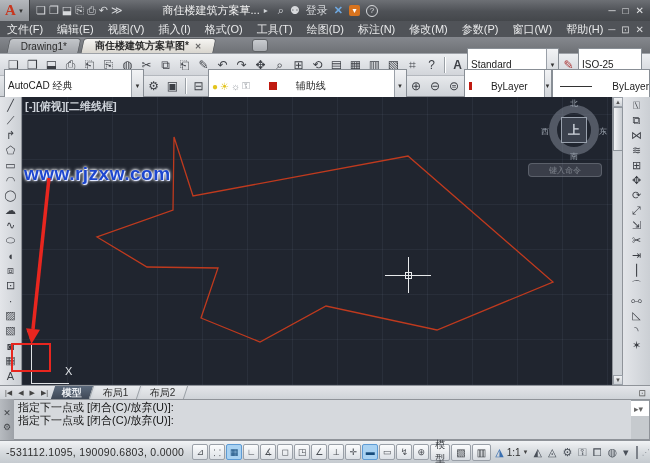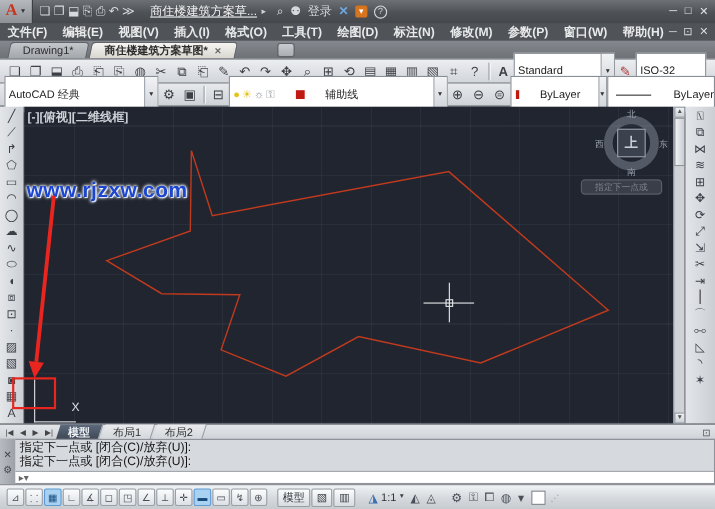--- a/index.html
+++ b/index.html
@@ -10,35 +10,35 @@
 
   
   #titlebar { top:0; height:21px; background:linear-gradient(#6d7075,#4e5156 55%,#44474b);
     display:flex; align-items:center; color:#e8e8e8; }
   .logo { width:30px; height:21px; background:linear-gradient(#b5b8bd,#8e9196);
     display:flex; align-items:center; justify-content:center; border-right:1px solid #3c3e42; }
   .logo .a { color:#c8361e; font-weight:bold; font-size:15px; font-family:"Liberation Serif",serif; }
   .logo .dd { color:#333; font-size:6px; margin-left:2px; }
   .qat { display:flex; align-items:center; gap:3px; margin-left:6px; color:#d7d9dc; font-size:11px; }
   .qat span { display:inline-block; }
-  .ttl { margin-left:14px; font-size:11px; color:#f0f0f0; white-space:nowrap;text-decoration:underline; }
+  .ttl { margin-left:40px; font-size:11px; color:#f0f0f0; white-space:nowrap; }
   .tsep { color:#cfd2d6; font-size:8px; margin:0 4px; }
   #title-search { width:158px; height:14px; border:1px solid #7e8185; font-size:9px; padding:0 3px;
     background:#fdfdfd; color:#555; }
   .tico { color:#d7d9dc; font-size:11px; margin-left:6px; }
   .xchg { color:#6fa8e0; font-weight:bold; font-size:11px; }
   .comm { width:11px; height:11px; background:#d8731e; border-radius:2px; display:inline-flex;
     align-items:center; justify-content:center; color:#fff; font-size:8px; }
   .helpc { width:12px; height:12px; border:1px solid #d7d9dc; border-radius:50%; display:inline-flex;
     align-items:center; justify-content:center; font-size:8px; color:#d7d9dc; }
   .winbtns { margin-left:auto; display:flex; gap:7px; padding-right:6px; color:#e3e4e6; font-size:10px; }
 
   
   #menubar { top:21px; height:16px; background:#505358; display:flex; align-items:center; color:#e9eaeb; }
-  #menubar .mi { padding:0 7px; font-size:11px; white-space:nowrap;font-weight:bold; }
+  #menubar .mi { padding:0 7px; font-size:11px; white-space:nowrap; }
   .docbtns { margin-left:auto; display:flex; gap:6px; padding-right:6px; color:#d8d9db; font-size:10px; }
 
   
   #doctabs { top:37px; height:16px; background:linear-gradient(#85888e,#6e7176); display:flex; align-items:flex-end; padding-left:8px; }
   .dtab { height:15px; padding:0 12px; display:flex; align-items:center; font-size:10px; color:#2c2c2c;
     background:linear-gradient(#c3c6ca,#a3a6ab); border:1px solid #5f6266; border-bottom:none;
     border-radius:4px 4px 0 0; margin-right:2px; transform:skewX(-12deg); }
   .dtab > * { transform:skewX(12deg); }
   .dtab.active { background:linear-gradient(#f6f5f2,#d9d6cf); font-weight:bold; }
   .dtab .closex { margin-left:6px; font-size:8px; color:#666; }
@@ -112,21 +112,21 @@
   .ltab { padding:0 9px; height:13px; display:flex; align-items:center; border-right:1px solid #9aa0a6;
     transform:skewX(-18deg); margin-left:2px; background:linear-gradient(#e9ebee,#d4d7db); }
   .ltab > span { transform:skewX(18deg); }
   .ltab.active { background:#46506051; background:linear-gradient(#5b6878,#3e4document#); background:linear-gradient(#5c6a7c,#3f4856); color:#eef1f5; font-weight:bold; }
   #lt-right { margin-left:auto; margin-right:4px; color:#555; font-size:9px; }
 
   
   #command { top:399px; height:41px; background:#c6cace; display:flex; }
   #cmd-grip { width:14px; background:linear-gradient(90deg,#b7bbc0,#9da1a7); display:flex; flex-direction:column;
     align-items:center; justify-content:center; gap:4px; color:#43464a; font-size:9px; }
-  #cmd-body { flex:1; display:flex; flex-direction:column; border:1px solid #8f9399; border-left:none; }
+  #cmd-body { flex:1; display:flex; flex-direction:row; border:1px solid #8f9399; border-left:none; }
   #cmd-hist { flex:1; background:#d6d9dd; padding:1px 4px; color:#151515; font-size:11px; line-height:13px; }
   #cmd-input { height:16px; background:#fff; border-top:1px solid #9aa0a6; display:flex; align-items:center; padding:0 3px; }
   #cmd-input .cico { color:#666; font-size:9px; margin-right:3px; }
   #cmd-input input { border:none; outline:none; flex:1; font-size:10px; color:#333; background:transparent; }
   #cmd-input input::placeholder { color:#9aa0a6; }
 
   
   #statusbar { top:440px; height:23px; background:linear-gradient(#f1f3f5,#d5d9dd 55%,#c6cbd0);
     border-top:1px solid #8f9399; display:flex; align-items:center; padding-left:6px; }
   #coords { font-size:10.5px; color:#2e2e2e; letter-spacing:.3px; margin-right:8px; white-space:nowrap; }
@@ -240,21 +240,21 @@
       <span class="tbtn">?</span>
     </span>
   <span class="tsep2"></span>
   <span class="tbtn" style="font-weight:bold;">A</span>
   <div class="combo" style="width:92px;">
     <span>Standard</span>
     <span class="arrow">▼</span>
   </div>
   <span class="tbtn" style="color:#a33;">✎</span>
   <div class="combo" style="width:64px;">
-    <span>ISO-32</span>
+    <span>ISO-25</span>
   </div>
 </div>
 
 <div class="row" id="toolbar2">
   <div class="combo" style="width:148px;">
     <span>AutoCAD 经典</span>
     <span class="arrow">▼</span>
   </div>
   <span class="tbtn">⚙</span>
   <span class="tbtn">▣</span>
@@ -322,21 +322,21 @@
     </svg>
 
     <div id="viewcube">
       <div id="vc-ring"></div>
       <span class="vc-lab" id="vc-n">北</span>
       <span class="vc-lab" id="vc-s">南</span>
       <span class="vc-lab" id="vc-w">西</span>
       <span class="vc-lab" id="vc-e">东</span>
       <div id="vc-face">上</div>
     </div>
-    <div id="vc-viewbtn">指定下一点或</div>
+    <div id="vc-viewbtn">键入命令</div>
 
     <div id="crosshair">
         <div class="chline" style="left:363px;top:178px;width:46px;height:1px;"></div>
         <div class="chline" style="left:386px;top:160px;width:1px;height:36px;"></div>
         <div id="pickbox" style="left:383px;top:175px;"></div>
       </div>
 
     <div class="ucs" style="left:9px;top:248px;width:1px;height:39px;"></div>
     <div class="ucs" style="left:9px;top:286px;width:38px;height:1px;"></div>
     <span id="ucs-ylab" style="left:5px;top:233px;">Y</span>
@@ -407,20 +407,21 @@
     <div>指定下一点或 [闭合(C)/放弃(U)]:</div>
         <div>指定下一点或 [闭合(C)/放弃(U)]:</div>
       </div>
     <div id="cmd-input">
       <span class="cico">▸▾</span>
     </div>
   </div>
 </div>
 
 <div class="row" id="statusbar">
+  <span id="coords">-531112.1095, 190090.6803, 0.0000</span>
   <span style="display:flex;align-items:center;">
 
   <span class="stgl">⊿</span>
       <span class="stgl">⸬</span>
       <span class="stgl active">▦</span>
       <span class="stgl">∟</span>
       <span class="stgl">∡</span>
       <span class="stgl">◻</span>
       <span class="stgl">◳</span>
       <span class="stgl">∠</span>

